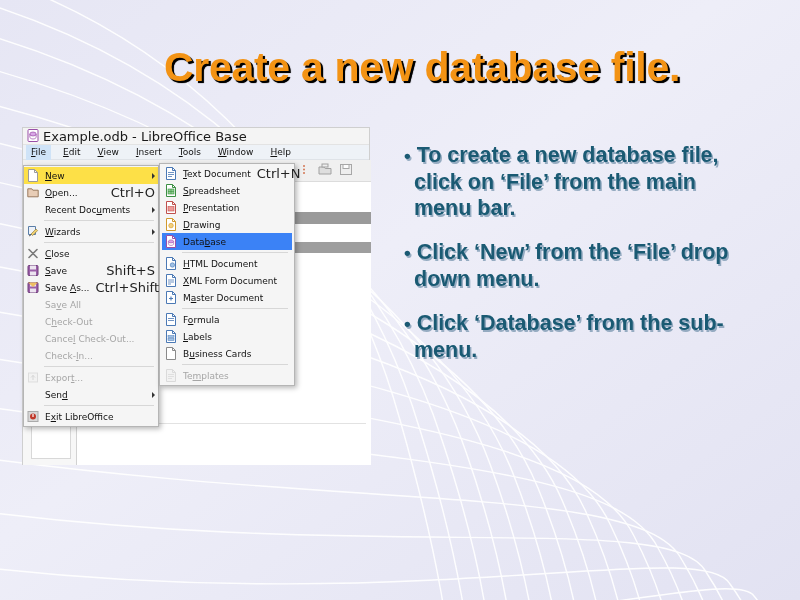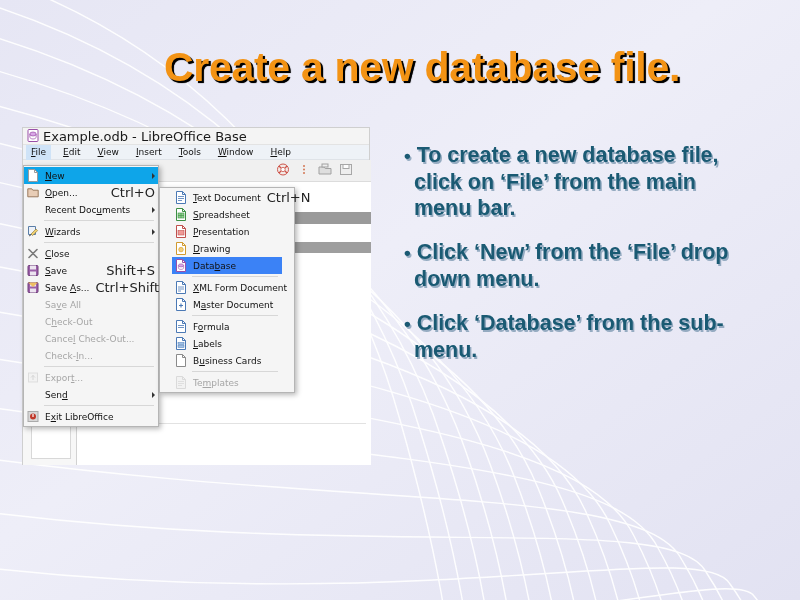--- a/index.html
+++ b/index.html
@@ -101,28 +101,27 @@
     background:#f5f5f5; border:1px solid #b5b5b5;
     box-shadow:2px 2px 5px rgba(0,0,0,.28);
     font-family:"DejaVu Sans", sans-serif; font-size:9px; color:#111;
     padding:1px 0;
   }
   #submenu {
     position:absolute; left:159px; top:163px; width:136px; z-index:9;
     background:#f5f5f5; border:1px solid #b5b5b5;
     box-shadow:2px 2px 5px rgba(0,0,0,.28);
     font-family:"DejaVu Sans", sans-serif; font-size:9px; color:#111;
-    padding:1px 12px;
-    margin-top:24px;
+    padding:1px 2px;
   }
   .mrow {
     display:flex; align-items:center; height:17px; padding:0 3px;
     position:relative; white-space:nowrap;
   }
-  .mrow.sel { background:#0ea5e9; }
+  .mrow.sel { background:#fde047; }
   .mrow.sel2 { background:#3b82f6; }
   .mrow.disabled { color:#a6a6a6; }
   .mrow .ic { width:13px; height:13px; margin-right:5px; flex:0 0 13px; position:relative; }
   .mrow .lbl { flex:1 1 auto; }
   .mrow .lbl u { text-decoration:underline; }
   .mrow .sc { color:#222; font-size:13px; margin-left:6px; }
   .mrow.disabled .sc { color:#a6a6a6; }
   .mrow .arr {
     width:0;height:0;border-left:3.5px solid #333;
     border-top:3px solid transparent;border-bottom:3px solid transparent;
@@ -436,20 +435,30 @@
           <path d="M7.5 .5v3h3" fill="none" stroke="#9a4fa8"></path>
           <ellipse cx="6" cy="6.4" rx="2.6" ry="1.5" fill="#dba6e6" stroke="#9a4fa8" stroke-width=".6"></ellipse>
           <path d="M3.4 6.4v2.5c0 .9 1.2 1.5 2.6 1.5s2.6-.6 2.6-1.5V6.4" fill="none" stroke="#9a4fa8" stroke-width=".6"></path>
         </svg>
     </span>
     <span class="lbl">Data<u>b</u>ase</span>
   </div>
 
   <div class="msep"></div>
 
+  <div class="mrow">
+    <span class="ic">
+      <svg class="docico" viewBox="0 0 12 13">
+          <path d="M1.5 .5h6l3 3v9h-9z" fill="#fff" stroke="#4b79b5"></path>
+          <path d="M7.5 .5v3h3" fill="none" stroke="#4b79b5"></path>
+          <circle cx="7.4" cy="8" r="2.2" fill="#9fc1e6" stroke="#4b79b5" stroke-width=".6"></circle>
+        </svg>
+    </span>
+    <span class="lbl"><u>H</u>TML Document</span>
+  </div>
 
   <div class="mrow">
     <span class="ic">
       <svg class="docico" viewBox="0 0 12 13">
           <path d="M1.5 .5h6l3 3v9h-9z" fill="#fff" stroke="#4b79b5"></path>
           <path d="M7.5 .5v3h3" fill="none" stroke="#4b79b5"></path>
           <path d="M3 6h6M3 8h6M3 10h3" stroke="#4b79b5" stroke-width=".8"></path>
         </svg>
     </span>
     <span class="lbl"><u>X</u>ML Form Document</span>

